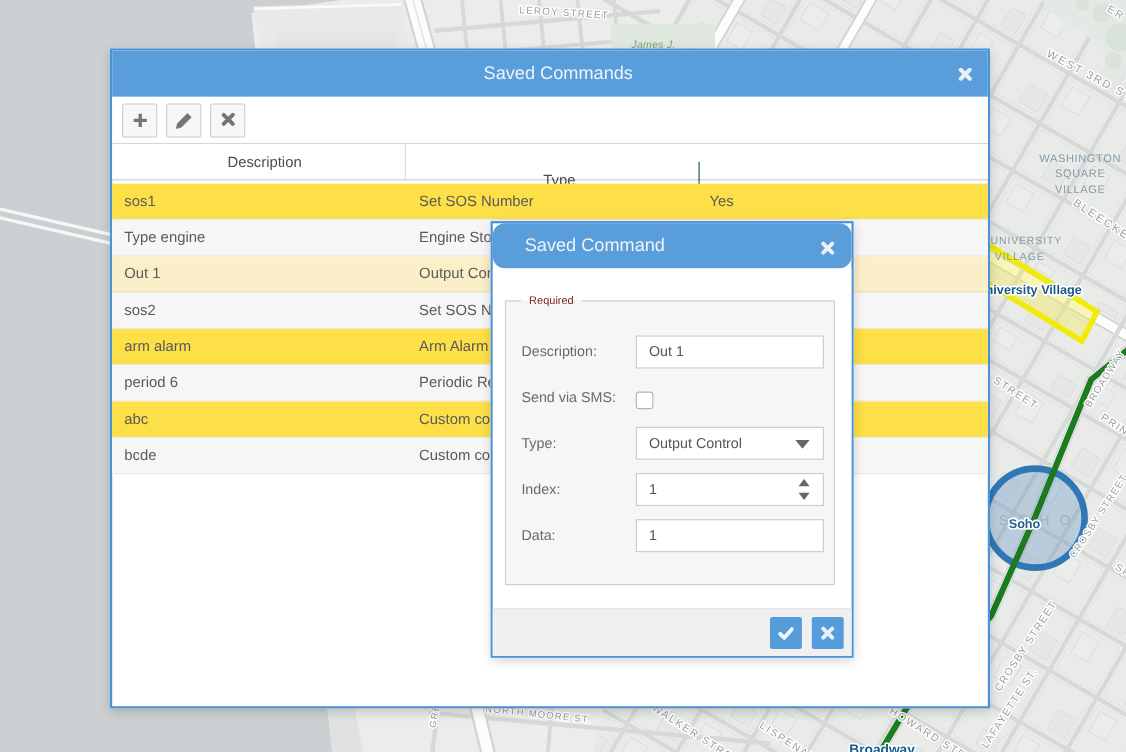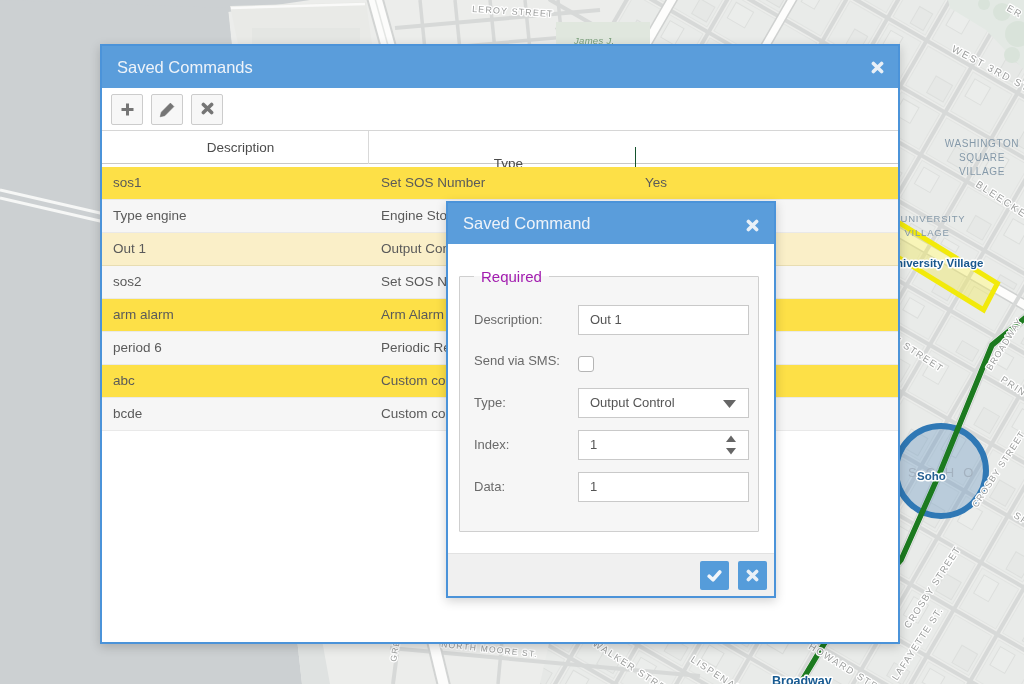--- a/index.html
+++ b/index.html
@@ -1,43 +1,43 @@
 <!DOCTYPE html>
 <html><head><meta charset="utf-8">
 <style>
 * { margin:0; padding:0; box-sizing:border-box; }
 html,body { width:1024px; height:684px; overflow:hidden; font-family:"Liberation Sans",sans-serif; }
 #stage { position:relative; width:1024px; height:684px; background:#ecedeb; overflow:hidden; }
 .dlg { position:absolute; border:2px solid #4b93d9; background:#fff; box-shadow:0 3px 10px rgba(0,0,0,0.18); }
 .dhead { background:#5a9ddb; color:#eef3f9; font-size:16.5px; letter-spacing:0px; position:relative; }
 #d1 { left:100px; top:44px; width:800px; height:600px; }
-#d1 .dhead { height:42px; line-height:42px; padding-left:15px; }
+#d1 .dhead { height:42px; line-height:42px; padding-left:15px;text-align:center; }
 #d2 { left:446px; top:201px; width:330px; height:397px; }
-#d2 .dhead { height:41px; line-height:41px; padding-left:15px; }
+#d2 .dhead { height:41px; line-height:41px; padding-left:29px;border-radius:11px; }
 .dclose { position:absolute; display:block; width:13px; height:13px; line-height:0; }
 #d1 .dclose { right:14px; top:15px; }
 #d2 .dclose { right:15px; top:16px; }
 .toolbar { position:absolute; left:0; top:42px; width:100%; height:43px; background:#fff; border-bottom:1px solid #d6d6d6; }
 .tbtn { position:absolute; top:6px; width:32px; height:31px; background:#f7f7f7; border:1px solid #ccc; border-radius:2px; text-align:center; }
 .tbtn svg { margin-top:7px; }
 .thead { position:absolute; left:0; top:85px; width:100%; height:33px; background:#fff; border-bottom:1px solid #c8c8c8; color:#4c4c4c; font-size:13.5px;text-align:center; }
 .thead .c1 { position:absolute; left:11px; top:0; width:256px; line-height:33px; border-right:1px solid #d9d9d9; }
 .thead .c2 { position:absolute; left:267px; top:16px; width:267px; line-height:33px; border-right:1px solid #14532d; padding-left:13px; }
 .thead .c3 { position:absolute; left:534px; top:0; width:240px; line-height:33px; padding-left:9px; }
 .tbody { position:absolute; left:0; top:121px; width:100%; }
 .trow { position:relative; width:100%; height:33px; border-bottom:1px solid #e9e9e9; font-size:13.5px; color:#5a5a5a; }
 .trow .c1 { position:absolute; left:11px; line-height:32px; white-space:nowrap; }
 .trow .c2 { position:absolute; left:279px; line-height:32px; white-space:nowrap; }
 .trow .c3 { position:absolute; left:543px; line-height:32px; white-space:nowrap; }
 .trow.even { background:#f6f6f6; }
 .trow.odd { background:#fde047; }
 .trow.sel { background:#faefc8; border-bottom:1px solid #e8ddb2; }
 #d2 .body { position:absolute; left:0; top:41px; right:0; bottom:0; background:#fff; }
 fieldset { position:absolute; left:11px; top:24px; width:300px; height:264px; border:1px solid #cfcfcf; background:#f6f6f6; border-radius:1px; }
-legend { margin-left:14px; padding:0 7px; font-size:15px; color:#a21caf; }
+legend { margin-left:14px; padding:0 7px; font-size:10px; color:#7f1d1d; }
 .frow { position:absolute; left:0; width:100%; }
 .flabel { position:absolute; left:26px; font-size:13px; color:#6a6a6a; line-height:30px; }
 .finput { position:absolute; left:130px; width:171px; height:30px; background:#fff; border:1px solid #c9c9c9; font-size:13px; color:#555; line-height:28px; padding-left:11px; }
 .footer2 { position:absolute; left:0; bottom:0; width:100%; height:43px; background:#f0f0f0; border-top:1px solid #e2e2e2; }
 .fbtn { position:absolute; top:7px; width:29px; height:29px; background:#559cda; border-radius:2px; text-align:center; }
 .fbtn svg { margin-top:8px; }
 </style></head>
 <body>
 <div id="stage">
 <svg width="1024" height="684" viewBox="0 0 1024 684" style="position:absolute;top:0;left:0">

